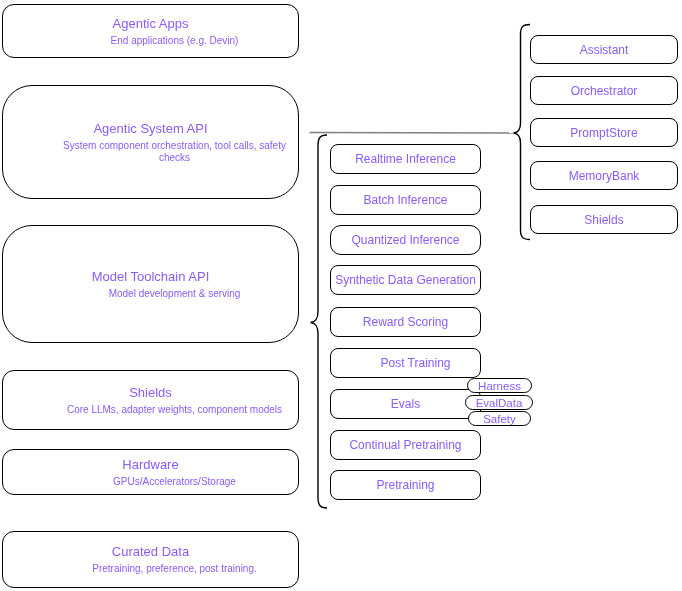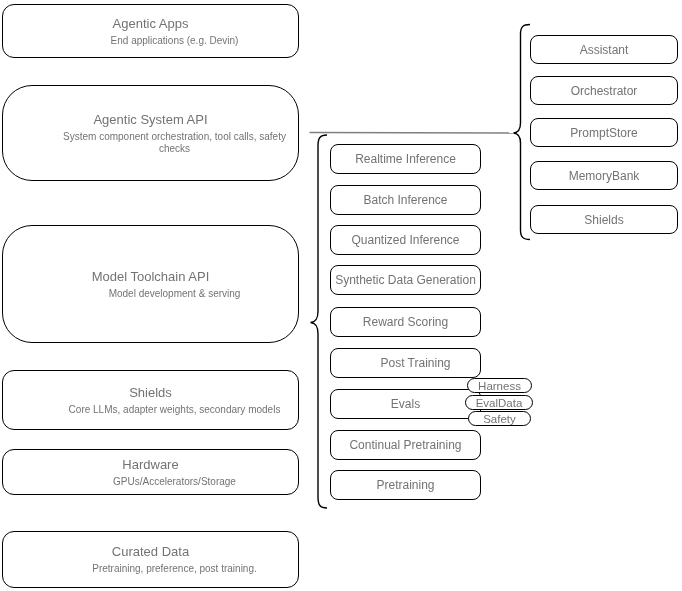--- a/index.html
+++ b/index.html
@@ -1,20 +1,20 @@
 <!DOCTYPE html>
 <html><head>
 <meta charset="utf-8">
 <style>
   html,body{margin:0;padding:0;background:#ffffff;}
   .canvas{
     position:relative;
     width:682px;height:591px;
     background:#ffffff;
-    color:#737373;
+    color:#8b5cf6;
     font-family:"Liberation Sans", sans-serif;
     overflow:hidden;
   }
   .node{
     position:absolute;
     box-sizing:border-box;
     background:#ffffff;
     border:1.3px solid #000;
     display:flex;
     flex-direction:column;
@@ -53,48 +53,48 @@
     <path d="M309.5 132.5 L513 133" stroke="#808080" stroke-width="1.5" fill="none"></path>
     <path d="M327 135 C320 135 318 138 318 146 L318 311 C318 318 316.5 322 310.5 322.5 C316.5 323 318 327 318 334 L318 497 C318 505 320 508 327 508" stroke="#000000" stroke-width="1.4" fill="none"></path>
     <path d="M530 24.5 C523 24.5 520.5 27 520.5 34 L520.5 123 C520.5 129 519 132.5 513.5 133 C519 133.5 520.5 137 520.5 143 L520.5 230 C520.5 237 523 239.5 530 239.5" stroke="#000000" stroke-width="1.4" fill="none"></path>
   </svg>
 
   <div class="node big" style="top:4px;height:54px;">
     <div class="title">Agentic Apps</div>
     <div class="subtitle">End applications (e.g. Devin)</div>
   </div>
 
-  <div class="node big round" style="top:85px;height:96px;">
+  <div class="node big round" style="top:85px;height:114px;">
     <div class="title">Agentic System API</div>
     <div class="subtitle">System component orchestration, tool calls, safety checks</div>
   </div>
 
   <div class="node big round" style="top:225px;height:118px;">
     <div class="title">Model Toolchain API</div>
     <div class="subtitle">Model development &amp; serving</div>
   </div>
 
   <div class="node big" style="top:370px;height:60px;">
     <div class="title">Shields</div>
-    <div class="subtitle">Core LLMs, adapter weights, secondary models</div>
+    <div class="subtitle">Core LLMs, adapter weights, component models</div>
   </div>
 
   <div class="node big" style="top:449px;height:46px;">
     <div class="title">Hardware</div>
     <div class="subtitle">GPUs/Accelerators/Storage</div>
   </div>
 
   <div class="node big" style="top:531px;height:57px;justify-content:center;">
     <div class="title">Curated Data</div>
     <div class="subtitle">Pretraining, preference, post training.</div>
   </div>
 
   <div class="node mid" style="top:144px;">Realtime Inference</div>
   <div class="node mid" style="top:185px;">Batch Inference</div>
-  <div class="node mid" style="top:225px;">Quantized Inference</div>
+  <div class="node mid" style="top:225px;border-radius:11px;">Quantized Inference</div>
   <div class="node mid" style="top:265px;">Synthetic Data Generation</div>
   <div class="node mid" style="top:307px;">Reward Scoring</div>
   <div class="node mid" style="top:348px;padding-left:20px;">Post Training</div>
   <div class="node mid" style="top:430px;">Continual Pretraining</div>
   <div class="node mid" style="top:389px;">Evals</div>
   <div class="node mid" style="top:470px;">Pretraining</div>
 
   <div class="pill" style="left:467px;top:378px;width:65px;height:15px;">Harness</div>
   <div class="pill" style="left:465px;top:395px;width:68px;height:15px;">EvalData</div>
   <div class="pill" style="left:468px;top:411px;width:63px;height:15px;">Safety</div>

